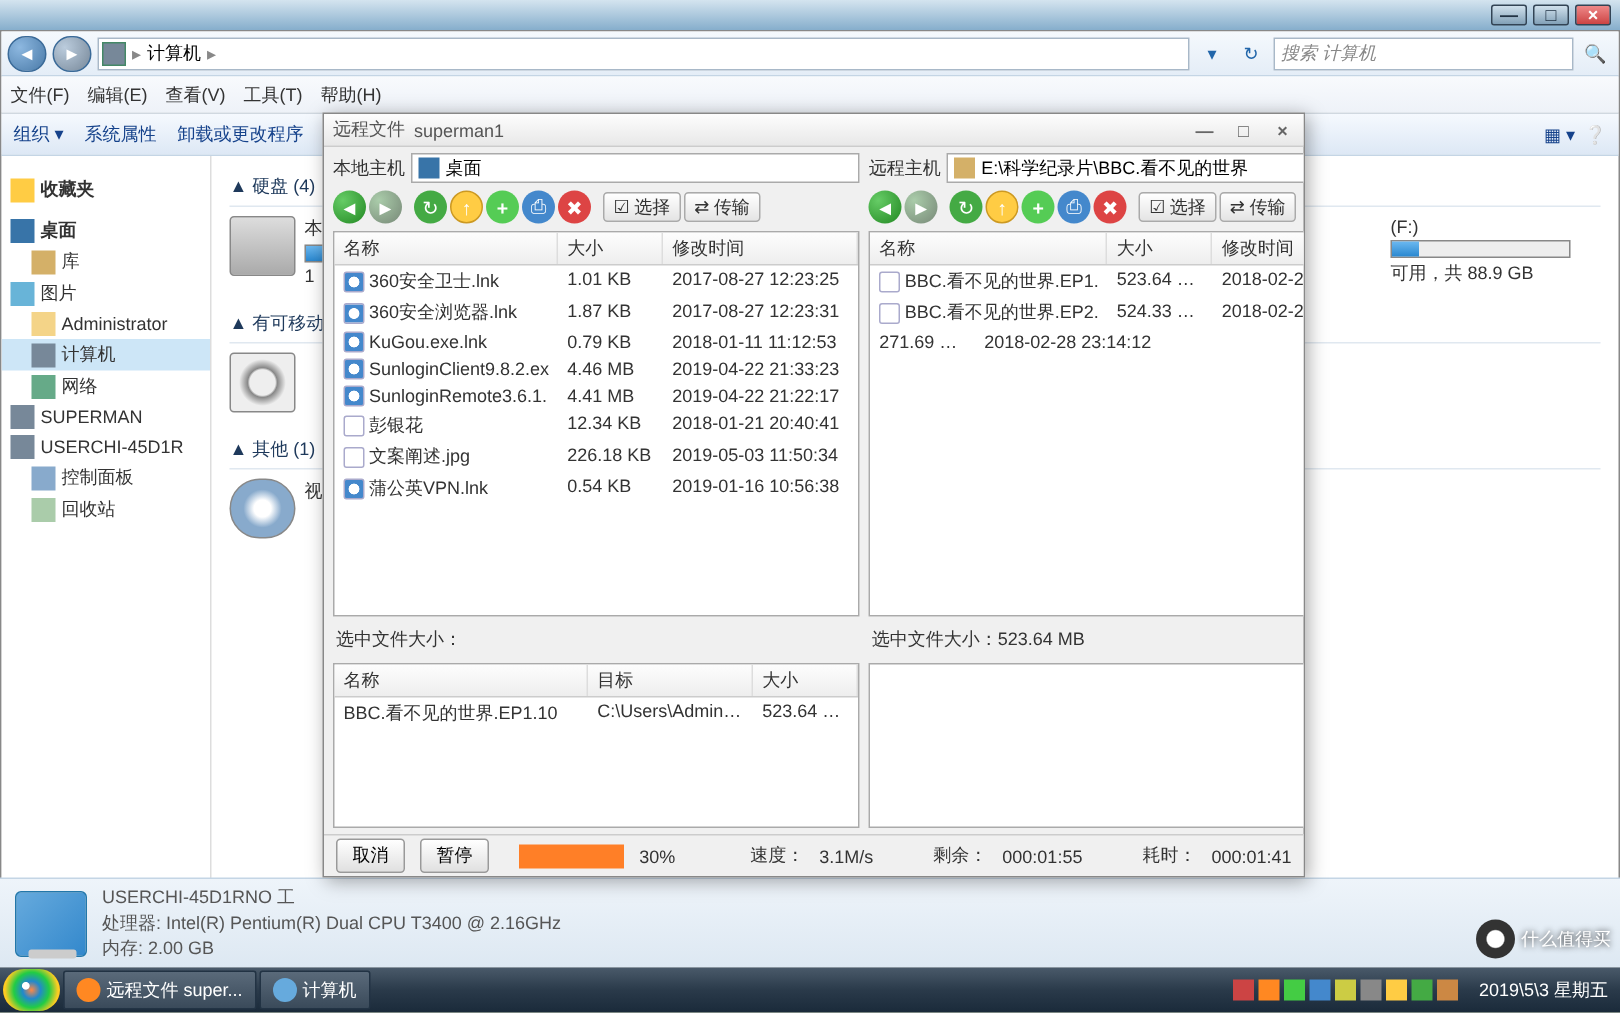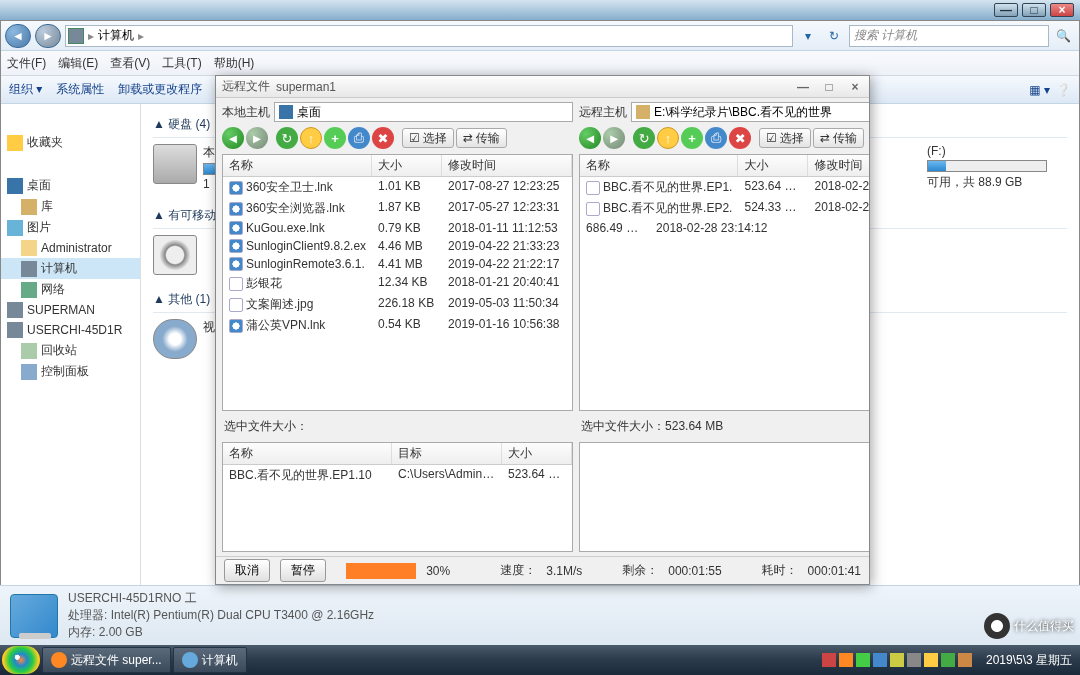--- a/index.html
+++ b/index.html
@@ -18,21 +18,21 @@
 .searchbox{width:200px;height:22px;background:#fff;border:1px solid #a8b8c8;display:flex;align-items:center;padding:0 4px;color:#888;font-style:italic}
 .exp-menu{height:20px;background:linear-gradient(180deg,#f8fafd 0%,#eef2f8 100%);border-bottom:1px solid #d0d8e0;display:flex;align-items:center;padding:12px 6px;gap:12px}
 .exp-menu span{cursor:pointer;color:#333}
 .exp-tool{height:28px;background:linear-gradient(180deg,#f5f9fe 0%,#dde8f5 100%);border-bottom:1px solid #c4d5e5;display:flex;align-items:center;padding:0 8px;gap:14px;color:#15428b}
 .exp-tool span{cursor:pointer}
 .exp-tool .right{margin-left:auto;display:flex;gap:6px}
 .exp-body{flex:1;display:flex;overflow:hidden}
 .sidebar{width:140px;background:#fff;border-right:1px solid #ddd;padding:6px 0;overflow:auto}
 .sb-item{display:flex;align-items:center;gap:4px;padding:2px 6px;cursor:pointer;color:#333}
 .sb-item.sel{background:#cde6f7}
-.sb-item.grp{font-weight:normal;margin-top:22px}
+.sb-item.grp{font-weight:bold;margin-top:6px}
 .sb-item .ico{width:16px;height:16px;flex-shrink:0}
 .sb-indent1{padding-left:20px}
 .sb-indent2{}
 .main{flex:1;padding:8px 12px;color:#333;overflow:auto}
 .section-hdr{color:#1e395b;padding:4px 0;border-bottom:1px solid #e0e8f0;margin-bottom:6px;cursor:pointer}
 .drive-row{display:flex;gap:16px;margin-bottom:12px}
 .drive{display:flex;gap:6px;align-items:flex-start;cursor:pointer}
 .drive-ico{width:44px;height:40px;background:linear-gradient(180deg,#ddd 0%,#aaa 100%);border:1px solid #888;border-radius:3px}
 .drive-info{display:flex;flex-direction:column;gap:2px}
 .drive-bar{width:120px;height:12px;border:1px solid #888;background:#eee;position:relative}
@@ -169,26 +169,26 @@
         </div>
       <div class="sb-item sb-indent2">
           <span class="ico ico-pc"></span>
           <span>SUPERMAN</span>
         </div>
       <div class="sb-item sb-indent2">
           <span class="ico ico-pc"></span>
           <span>USERCHI-45D1R</span>
         </div>
       <div class="sb-item sb-indent1">
+          <span class="ico ico-cpl"></span>
+          <span>控制面板</span>
+        </div>
+      <div class="sb-item sb-indent1">
           <span class="ico ico-bin"></span>
           <span>回收站</span>
-        </div>
-      <div class="sb-item sb-indent1">
-          <span class="ico ico-cpl"></span>
-          <span>控制面板</span>
         </div>
     </div>
     <div class="main">
       <div class="section-hdr">▲ 硬盘 (4)</div>
       <div class="drive-row">
         <div class="drive">
           <div class="drive-ico"></div>
           <div class="drive-info">
             <span>本</span>
             <div class="drive-bar">
@@ -285,21 +285,21 @@
               </div>
               <div class="col-size">1.01 KB</div>
               <div class="col-date">2017-08-27 12:23:25</div>
             </div>
             <div class="fl-row">
               <div class="col-name">
                 <span class="file-ico lnk"></span>
                 <span>360安全浏览器.lnk</span>
               </div>
               <div class="col-size">1.87 KB</div>
-              <div class="col-date">2017-05-27 12:23:31</div>
+              <div class="col-date">2017-08-27 12:23:31</div>
             </div>
             <div class="fl-row">
               <div class="col-name">
                 <span class="file-ico lnk"></span>
                 <span>KuGou.exe.lnk</span>
               </div>
               <div class="col-size">0.79 KB</div>
               <div class="col-date">2018-01-11 11:12:53</div>
             </div>
             <div class="fl-row">
@@ -404,21 +404,21 @@
             </div>
             <div class="fl-row">
               <div class="col-name">
                 <span class="file-ico "></span>
                 <span>BBC.看不见的世界.EP2.</span>
               </div>
               <div class="col-size">524.33 MB</div>
               <div class="col-date">2018-02-28 23:14:40</div>
             </div>
             <div class="fl-row">
-              <div class="col-size">686.49 MB</div>
+              <div class="col-size">271.69 MB</div>
               <div class="col-date">2018-02-28 23:14:12</div>
             </div>
           </div>
       </div>
       <div class="selinfo">选中文件大小：523.64 MB</div>
       <div class="queue"></div>
     </div>
   </div>
   <div class="tr-footer">
     <button class="btn">取消</button>

